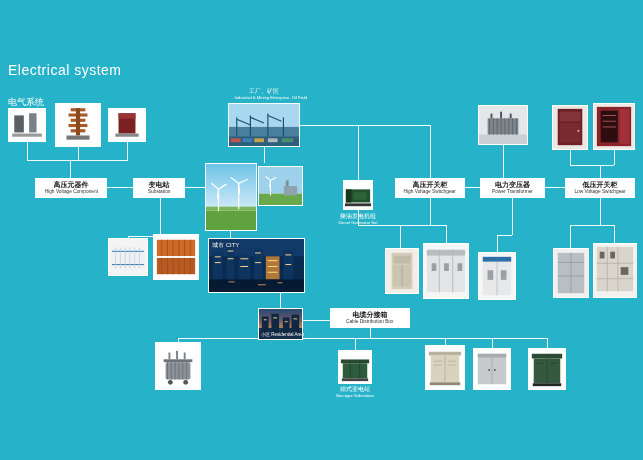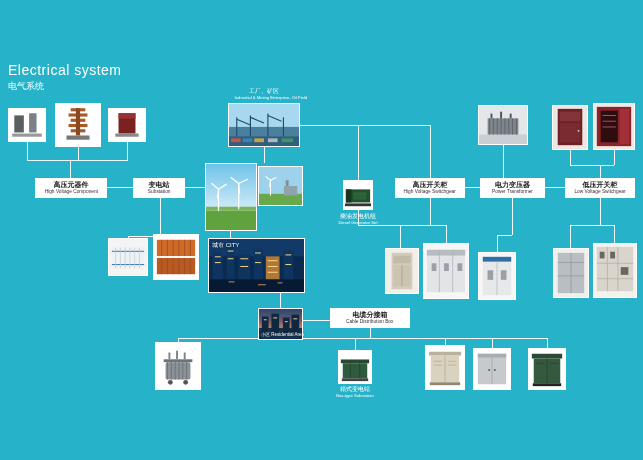--- a/index.html
+++ b/index.html
@@ -19,21 +19,21 @@
     position:absolute; background:#fff; display:flex; flex-direction:column;
     align-items:center; justify-content:center; text-align:center; line-height:1.1;
   }
   .lbl .zh { font-size:7px; font-weight:bold; color:#1a1a1a; }
   .lbl .en { font-size:6px; color:#333; white-space:nowrap; transform:scale(.8); transform-origin:center top; }
   .caption { position:absolute; color:#fff; text-align:center; line-height:1.2; }
   .caption .zh { display:block; font-size:6px; }
   .caption .en { display:block; font-size:6px; white-space:nowrap; transform:scale(.7); transform-origin:center top; }
   .title { position:absolute; left:8px; top:62px; color:#fff; }
   .title .main { font-size:14px; letter-spacing:.5px; }
-  .title .sub { font-size:9px; margin-top:2px; }
+  .title .sub { font-size:9px; margin-top:18px; }
   .overlay { position:absolute; color:#fff; font-size:6px; white-space:nowrap; text-shadow:0 0 2px rgba(0,0,0,.6); }
   .overlay.scaled { transform:scale(.75); transform-origin:left bottom; }
 </style>
 </head>
 <body>
 
 <div id="stage">
 
   <div class="title">
     <div class="main">Electrical system</div>

